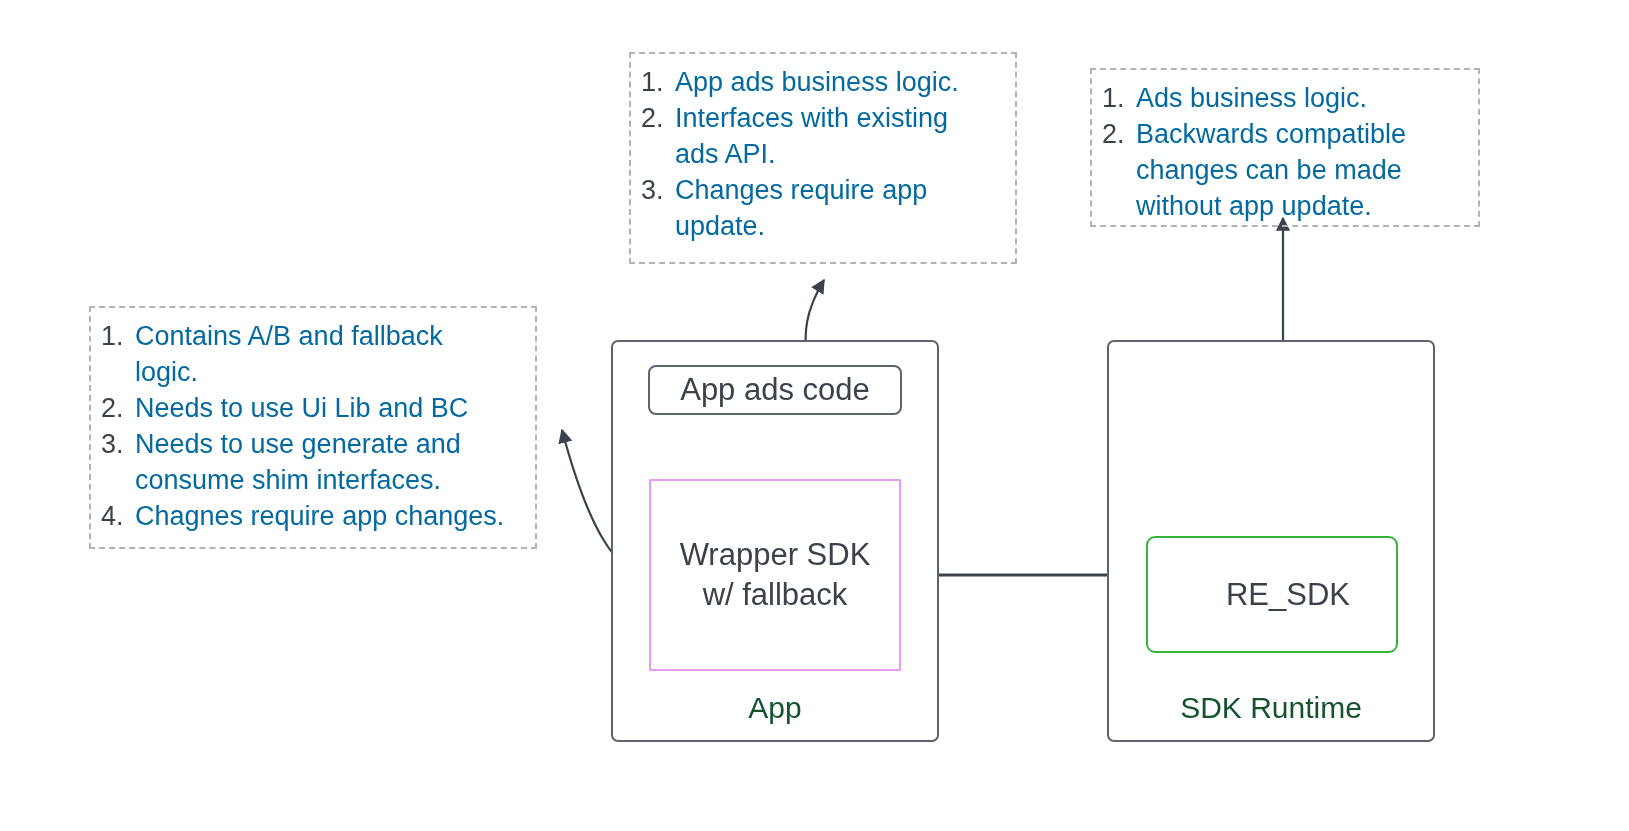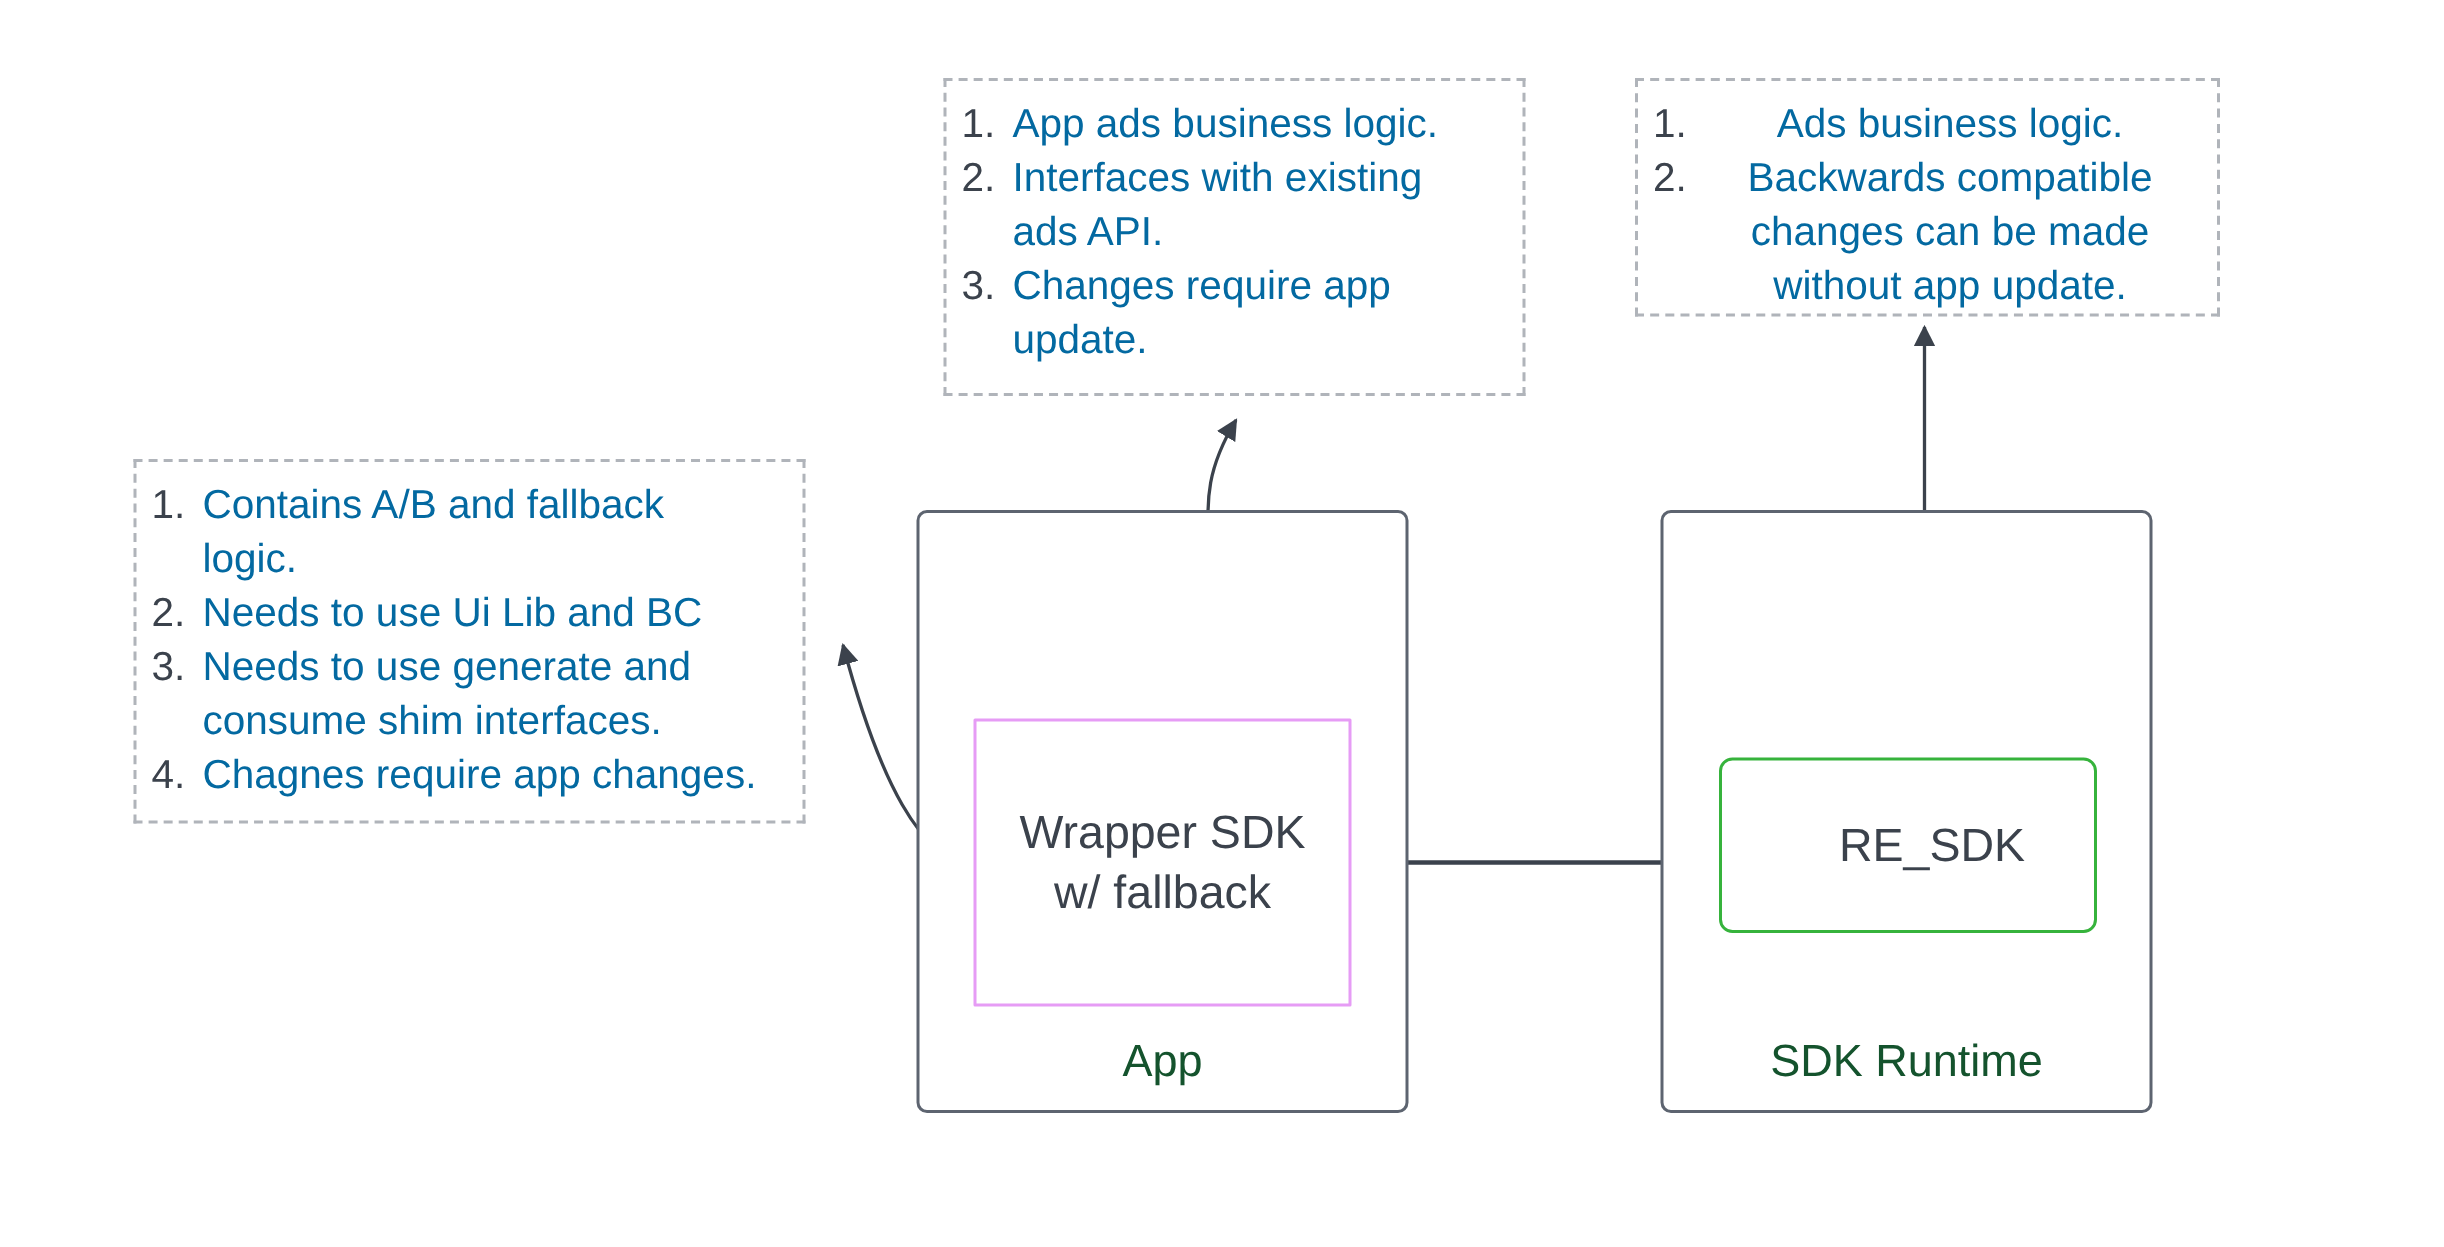--- a/index.html
+++ b/index.html
@@ -51,21 +51,21 @@
   }
   .note li::before {
     content: counter(noteitem) ".";
     position: absolute;
     left: 0;
     top: 0;
     color: #3b424c;
   }
 
   #note-app-ads   { left: 629px;  top: 52px;  width: 388px; height: 212px; }
-  #note-re-sdk    { left: 1090px; top: 52px;  width: 390px; height: 159px; text-align: center; }
+  #note-re-sdk    { left: 1090px; top: 68px;  width: 390px; height: 159px; }
   #note-wrapper   { left: 89px;   top: 306px; width: 448px; height: 243px; }
 
   
   .container-box {
     position: absolute;
     border: 2.5px solid #5d6470;
     border-radius: 7px;
     background: #ffffff;
     box-sizing: border-box;
   }
@@ -102,21 +102,21 @@
     line-height: 36px;
   }
   #node-wrapper-sdk {
     left: 649px;  top: 479px;  width: 252px; height: 192px;
     border: 2.5px solid #e69cf5;
     border-radius: 1px;
     font-size: 31px;
     line-height: 40px;
   }
   #node-re-sdk {
-    left: 1146px; top: 505px;  width: 252px; height: 117px;
+    left: 1146px; top: 536px;  width: 252px; height: 117px;
     border: 2.5px solid #36b33c;
     border-radius: 9px;
     font-size: 31px;
     line-height: 40px;
     padding-left: 32px;
   }
   .node-label { white-space: pre-line; }
 </style>
 </head>
 <body>
@@ -175,20 +175,23 @@
   </div>
 
   <div class="container-box" id="box-app">
     <div class="container-label">App</div>
   </div>
 
   <div class="container-box" id="box-sdk-runtime">
     <div class="container-label">SDK Runtime</div>
   </div>
 
+  <div class="node" id="node-app-ads-code">
+    <span class="node-label">App ads code</span>
+  </div>
 
   <div class="node" id="node-wrapper-sdk">
     <span class="node-label">Wrapper SDK
 w/ fallback</span>
   </div>
 
   <div class="node" id="node-re-sdk">
     <span class="node-label">RE_SDK</span>
   </div>
 

